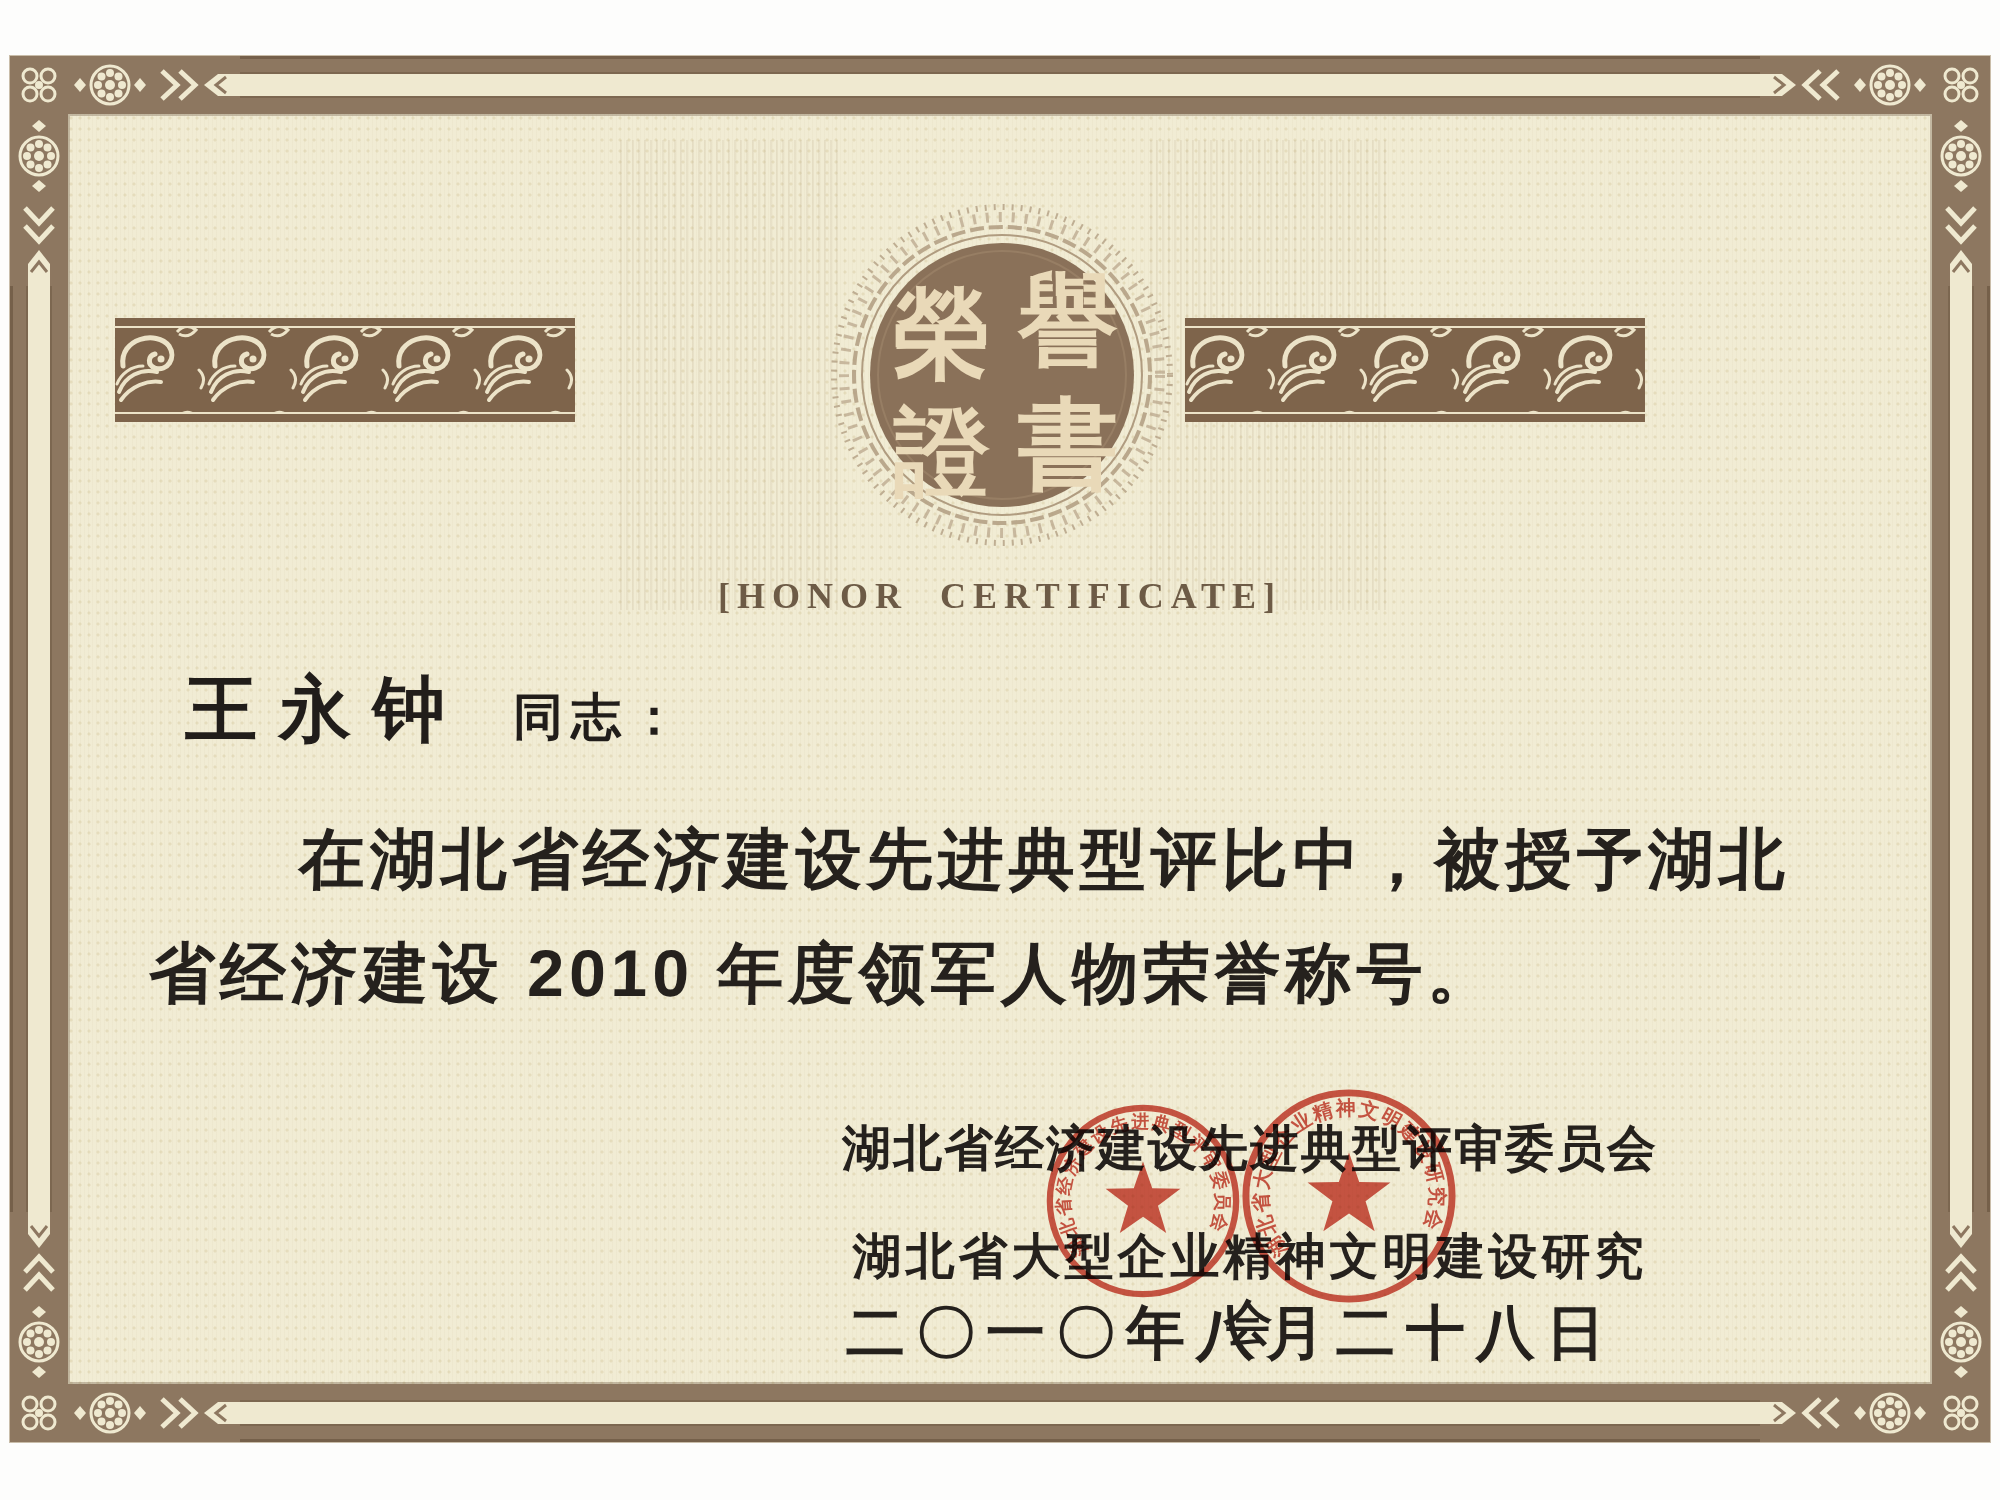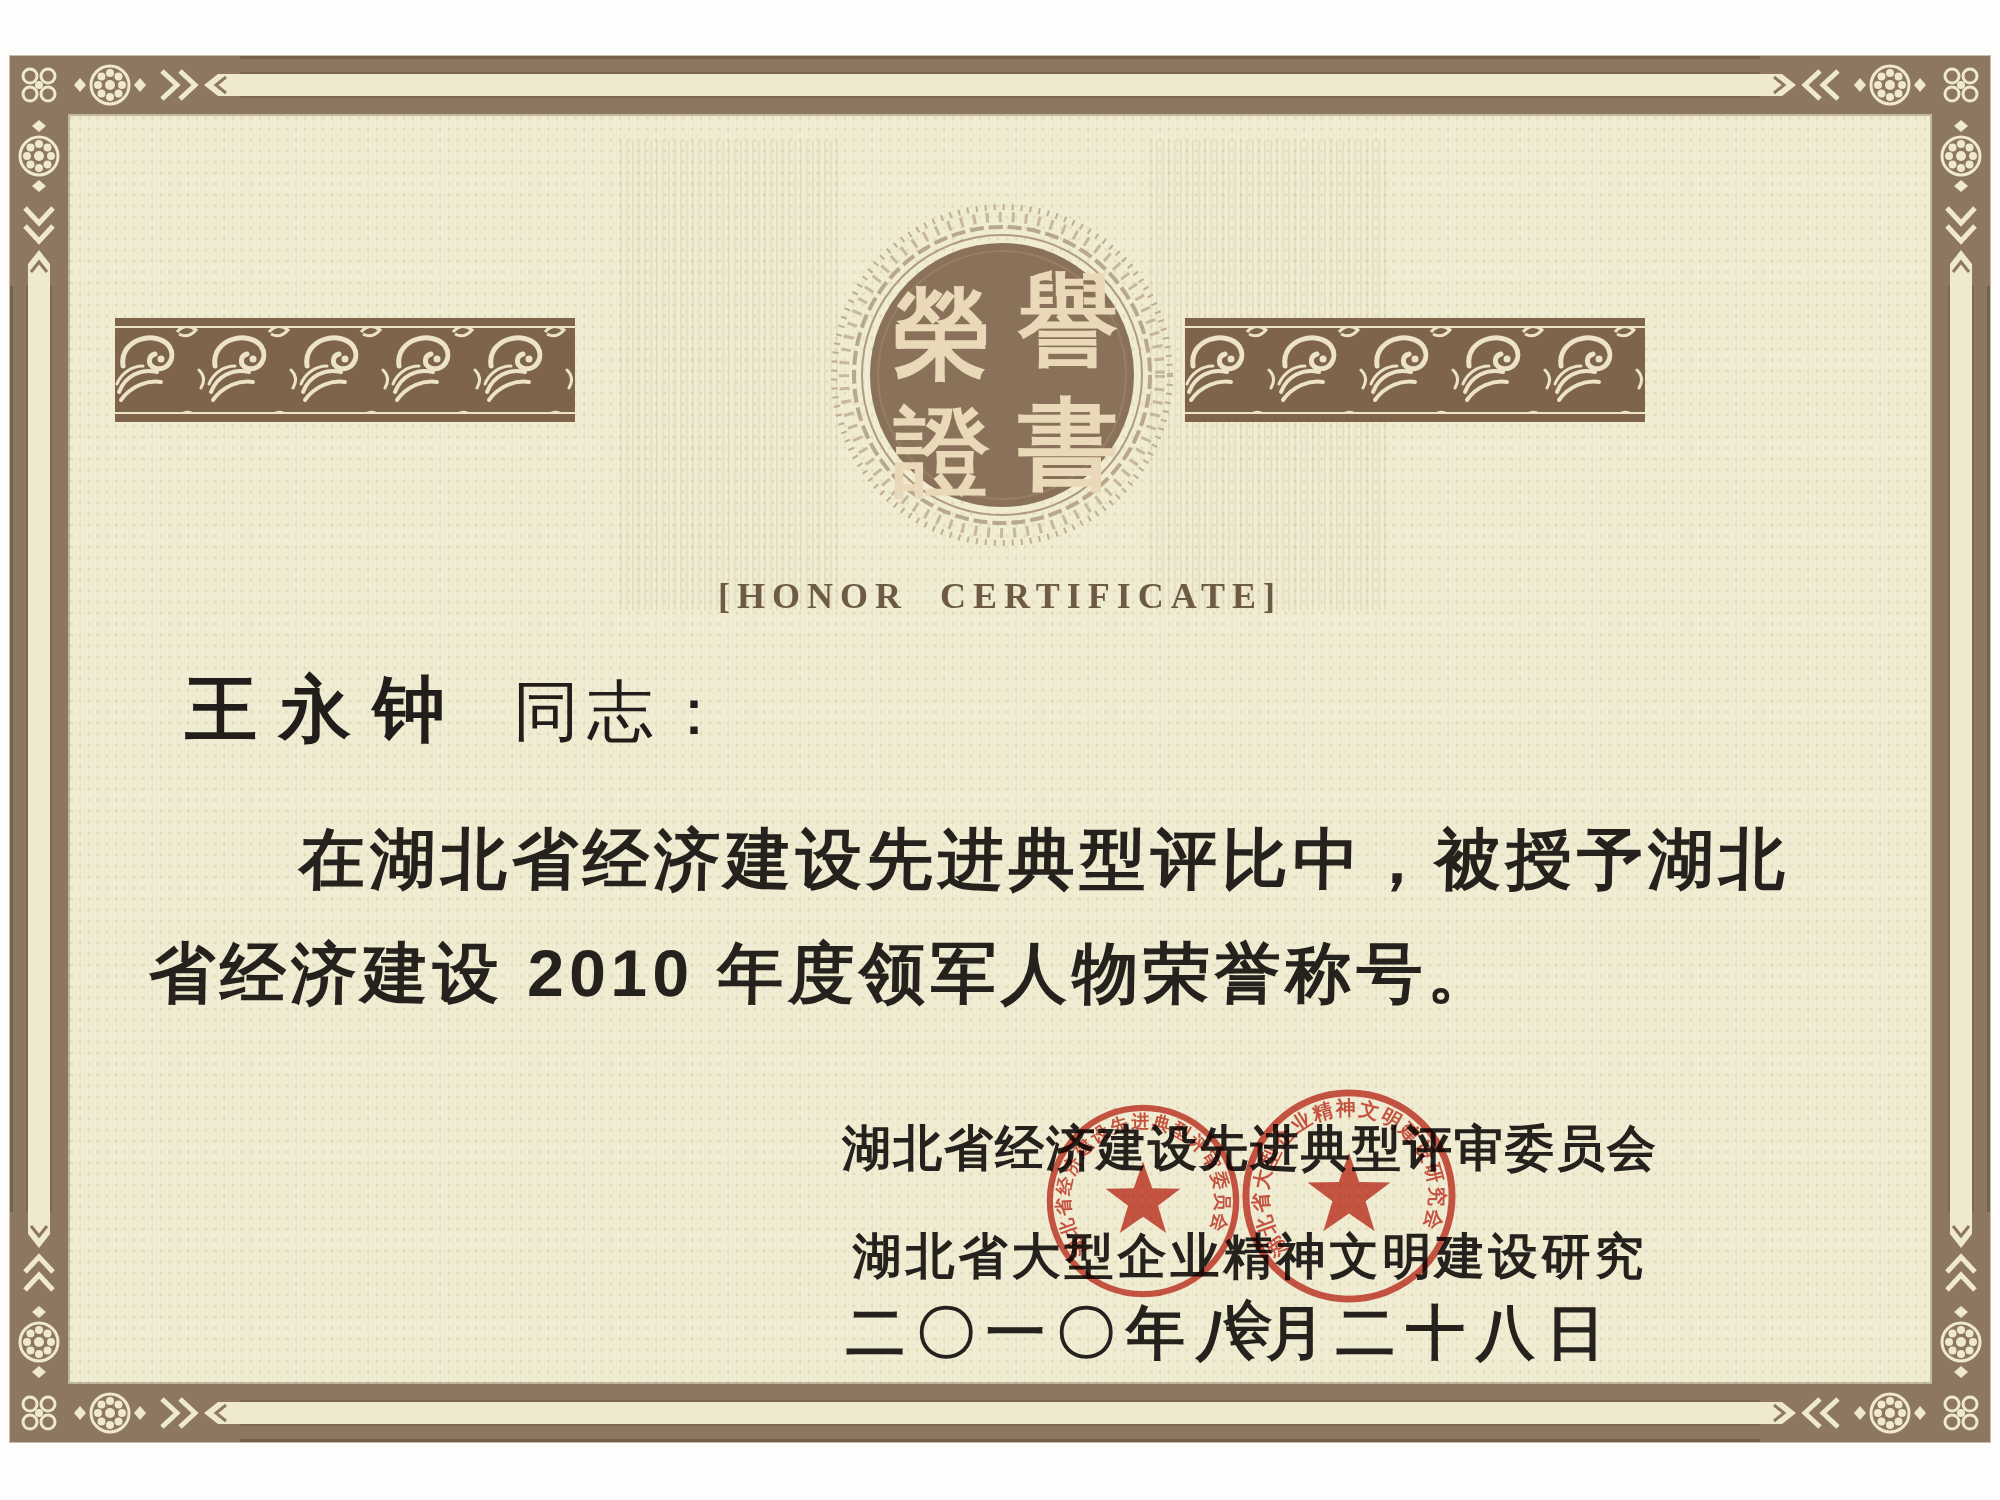--- a/index.html
+++ b/index.html
@@ -31,21 +31,21 @@
   .band-right{left:1117px;}
   .medallion{position:absolute;left:754px;top:81px;width:360px;height:360px;}
   .med-char{font-family:"Liberation Serif","DejaVu Serif",serif;font-weight:bold;}
   
   .honor{position:absolute;left:0;top:461px;width:100%;text-align:center;
          font-family:Liberation Serif, serif;font-weight:bold;
          font-size:36px;letter-spacing:7px;word-spacing:16px;color:#6d5b46;}
   .name-row{position:absolute;left:117px;top:548px;color:#211d1a;white-space:nowrap;}
   .r-name{font-family:"Liberation Serif","DejaVu Serif",serif;font-weight:bold;
           font-size:72px;letter-spacing:22px;}
-  .r-salut{font-weight:normal;font-size:66px;letter-spacing:8px;margin-left:46px;}
+  .r-salut{font-weight:bold;font-size:50px;letter-spacing:8px;margin-left:46px;}
   .body-block{position:absolute;left:82px;top:688px;width:1712px;color:#25211d;
               font-weight:bold;font-size:66px;letter-spacing:5px;line-height:114px;
               transform:skewX(-1deg);}
   .body-line1{text-indent:148px;}
   .sig1{position:absolute;left:762px;top:1002px;width:840px;text-align:center;
         color:#25211d;font-weight:bold;font-size:49px;letter-spacing:2px;}
   .sig2{position:absolute;left:762px;top:1110px;width:840px;text-align:center;
         color:#25211d;font-weight:bold;font-size:49px;letter-spacing:4px;}
   .dateline{position:absolute;left:778px;top:1180px;width:840px;
         color:#25211d;font-weight:bold;font-size:59px;letter-spacing:11px;}

